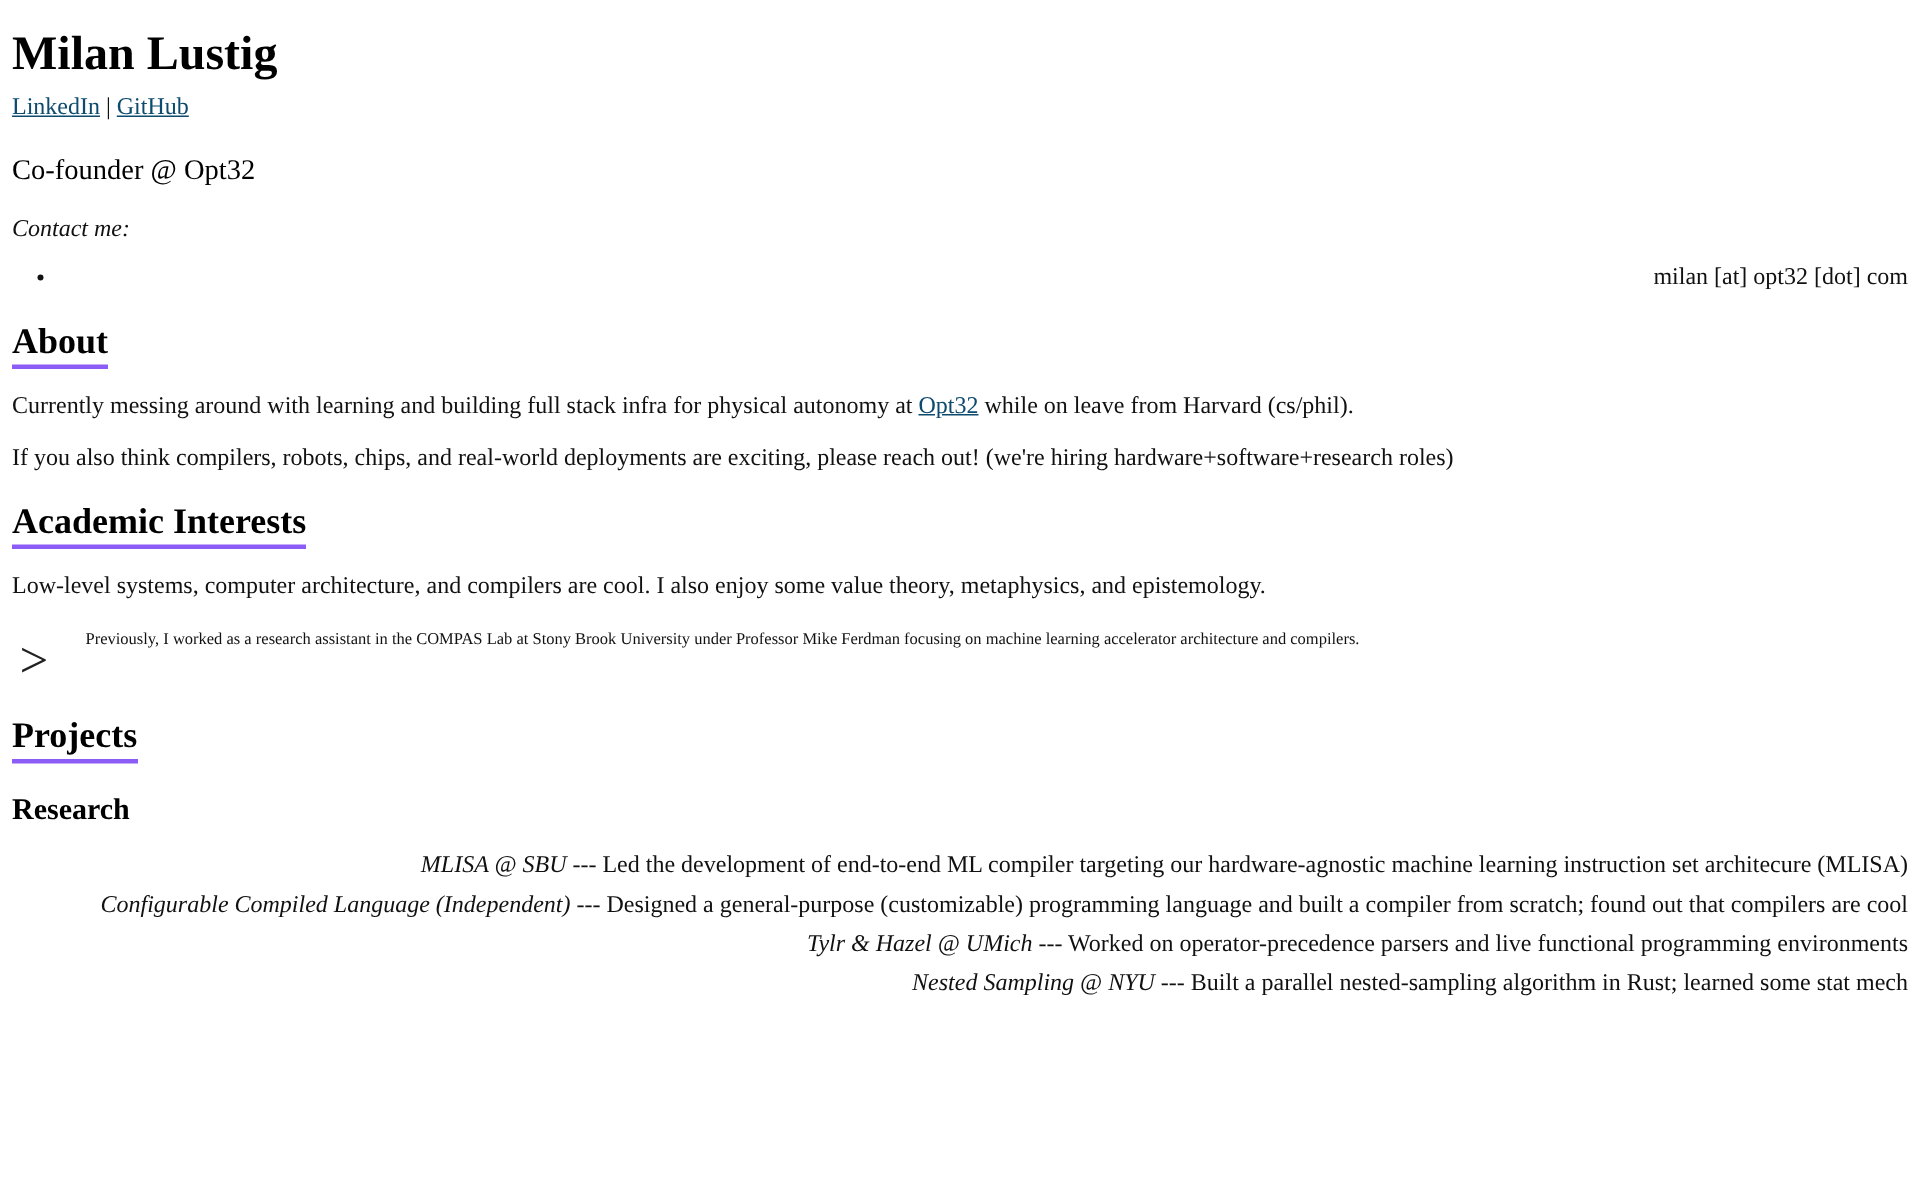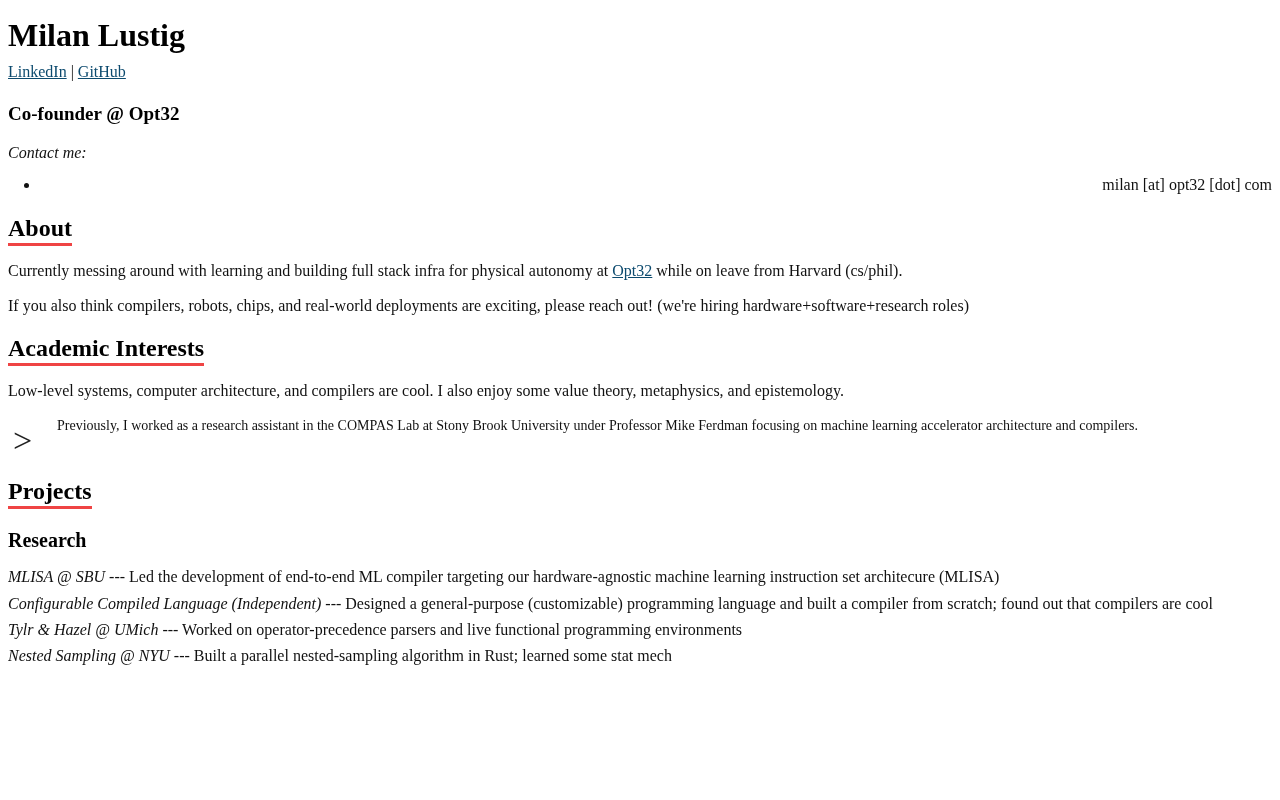--- a/index.html
+++ b/index.html
@@ -18,60 +18,60 @@
     margin: 9px 0;
     line-height: 1.15;
     color: #000000;
   }
   p { margin: 16px 0; line-height: 18.4px; }
   a { color: #0c4a6e; text-decoration: underline; cursor: pointer; }
   .links { margin: 0 0 16px; }
   .links .sep { color: #111111; }
   h3.role {
     font-size: 19px;
-    font-weight: bold;
+    font-weight: normal;
     margin: 22px 0 19px;
     color: #000000;
   }
   p.contact-label { font-style: italic; margin: 0 0 14px; }
   ul.contact {
     margin: 0 0 16px;
     padding-left: 32px;
     list-style: disc;
     text-align: right;
   }
   ul.contact li { line-height: 18.4px; }
   h2.section {
     font-size: 24px;
     font-weight: bold;
     line-height: 1.1;
     width: fit-content;
-    border-bottom: 3px solid #ef4444;
+    border-bottom: 3px solid #8b5cf6;
     padding-bottom: 2px;
     margin: 20px 0 16px;
     color: #000000;
   }
   .quote { display: flex; margin: 16px 0; }
   .quote-marker {
     flex: 0 0 49px;
     width: 49px;
     font-size: 34px;
     line-height: 1;
     padding: 7px 0 0 5px;
     color: #222222;
   }
-  .quote-body { font-size: 14px; line-height: 18px; }
+  .quote-body { font-size: 11px; line-height: 18px; }
   .quote-body p { margin: 0 0 1px; line-height: 18px; }
   h3.subsection {
     font-size: 20px;
     font-weight: bold;
     margin: 20px 0 16px;
     color: #000000;
   }
-  p.project { margin: 8px 0; }
+  p.project { margin: 8px 0; text-align: right; }
   p.project em { font-style: italic; }
 </style>
 </head>
 <body>
 
 <h1>Milan Lustig</h1>
 
 <p class="links">
   <a href="#">LinkedIn</a>
   <span class="sep">|</span>

